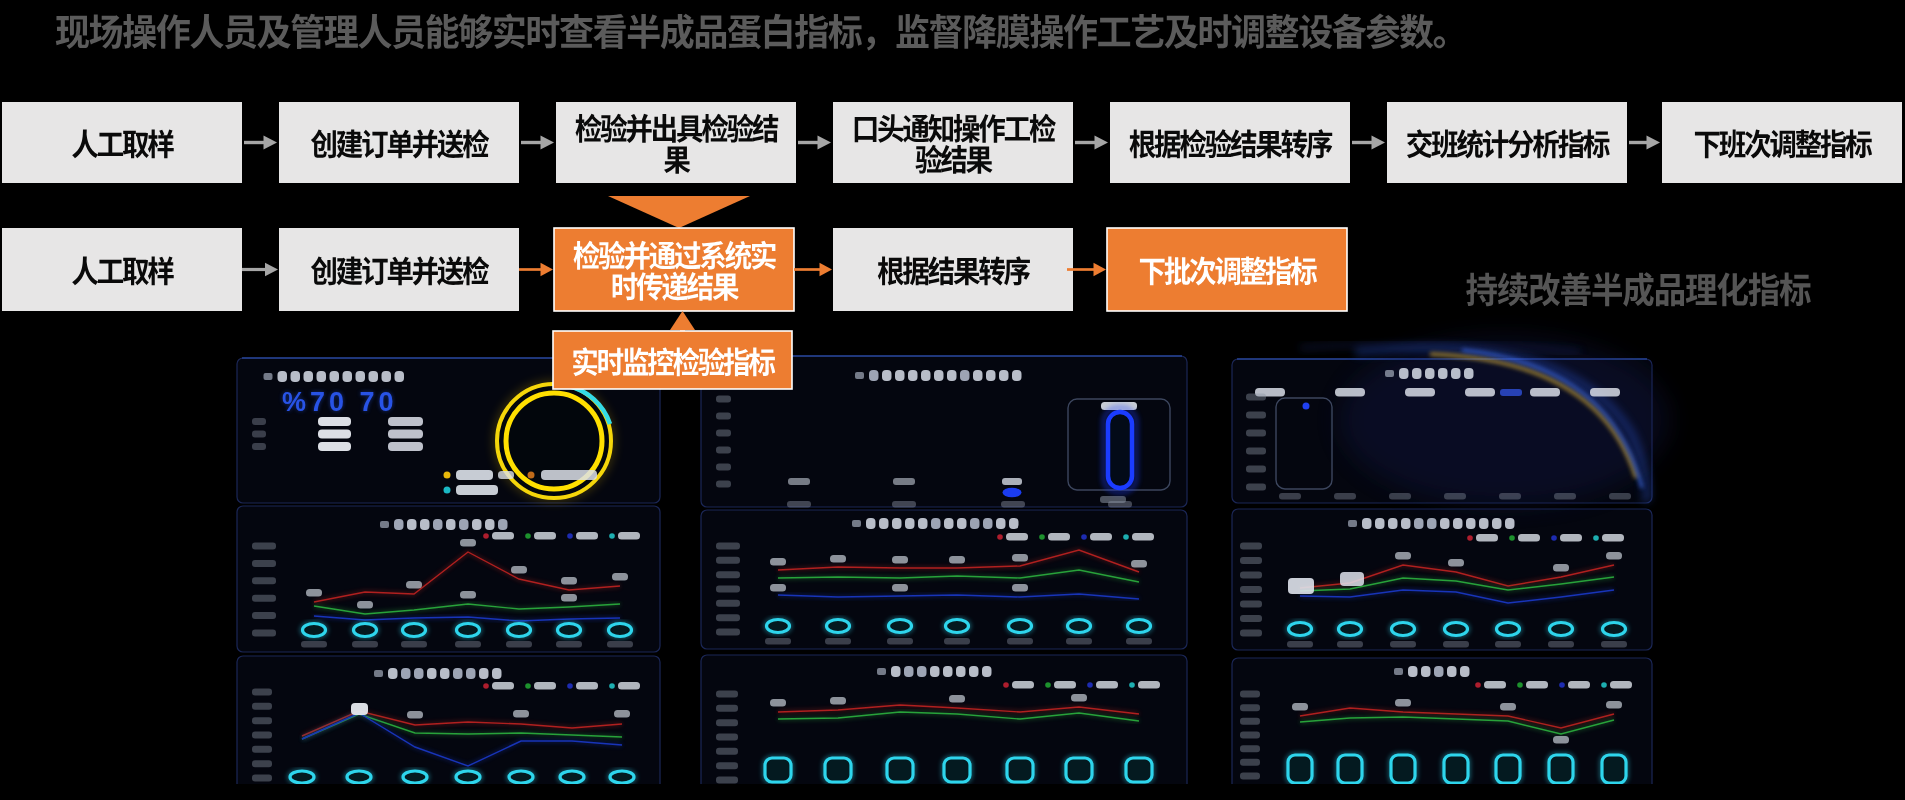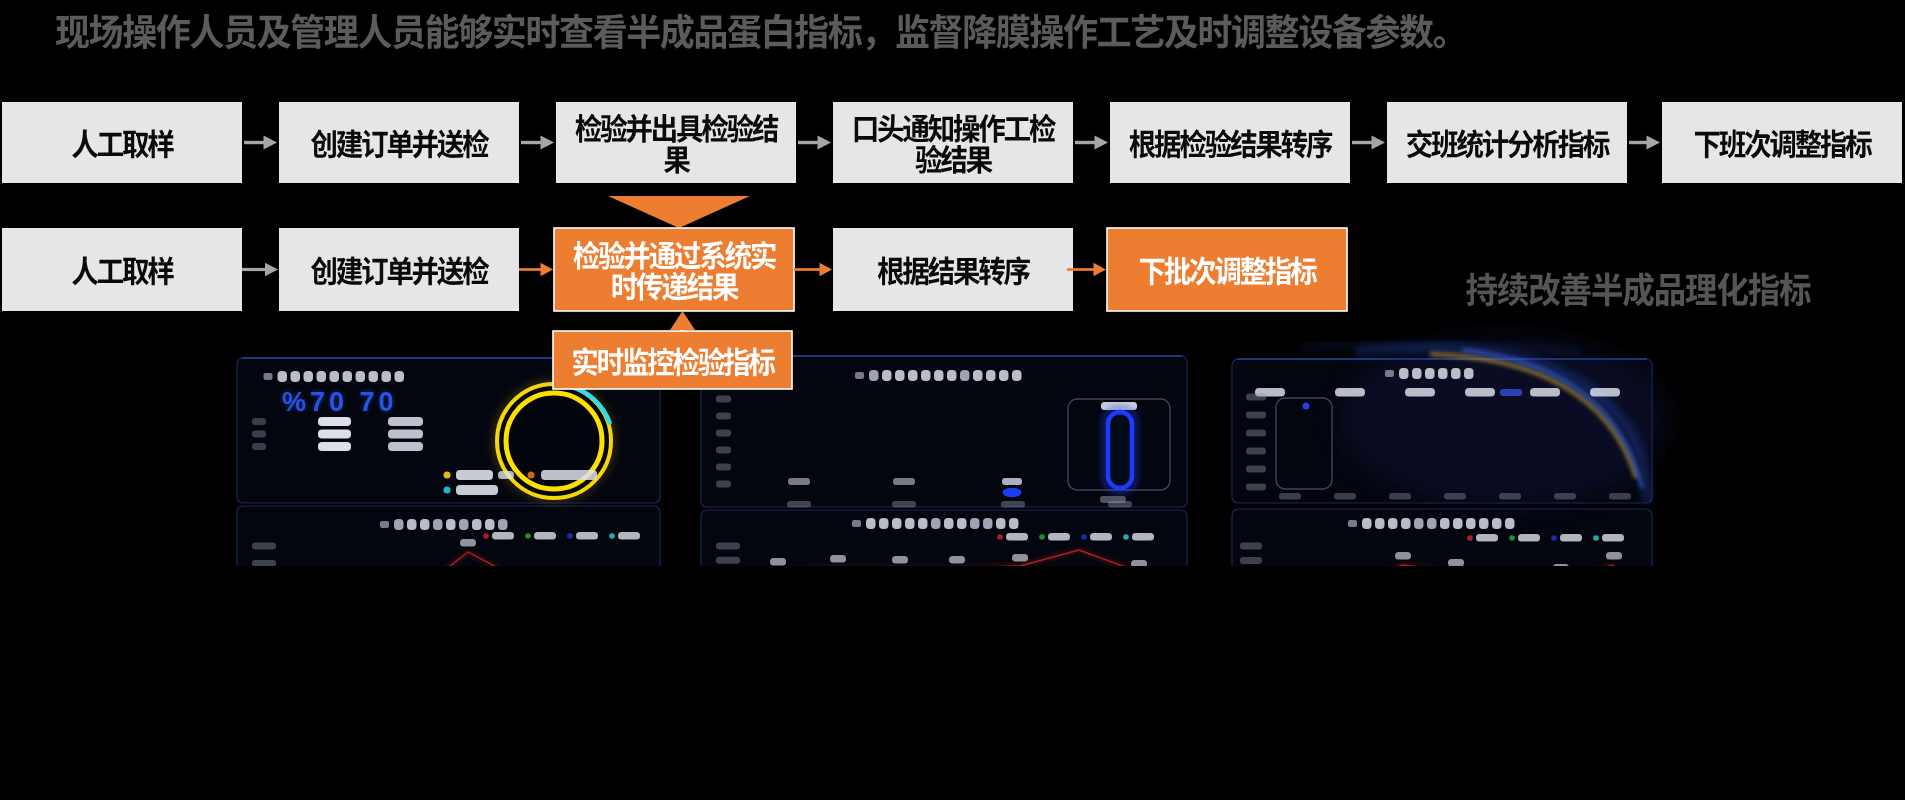--- a/index.html
+++ b/index.html
@@ -1,14 +1,14 @@
 <!DOCTYPE html>
 <html><head><meta charset="utf-8"><style>
 html,body{margin:0;padding:0;background:#000;}
-#stage{position:relative;width:1905px;height:566px;background:#000;overflow:hidden;font-family:"Liberation Sans",sans-serif;}
+#stage{position:relative;width:1905px;height:784px;background:#000;overflow:hidden;font-family:"Liberation Sans",sans-serif;}
 svg{position:absolute;left:0;top:0;}
 </style></head><body>
 <div id="stage">
 <svg width="1905" height="800" viewBox="0 0 1905 800">
 <defs>
 <filter id="blur2" x="-30%" y="-30%" width="160%" height="160%">
           <feGaussianBlur stdDeviation="2"></feGaussianBlur>
         </filter>
 <filter id="blur3" x="-30%" y="-30%" width="160%" height="160%">
           <feGaussianBlur stdDeviation="4"></feGaussianBlur>

